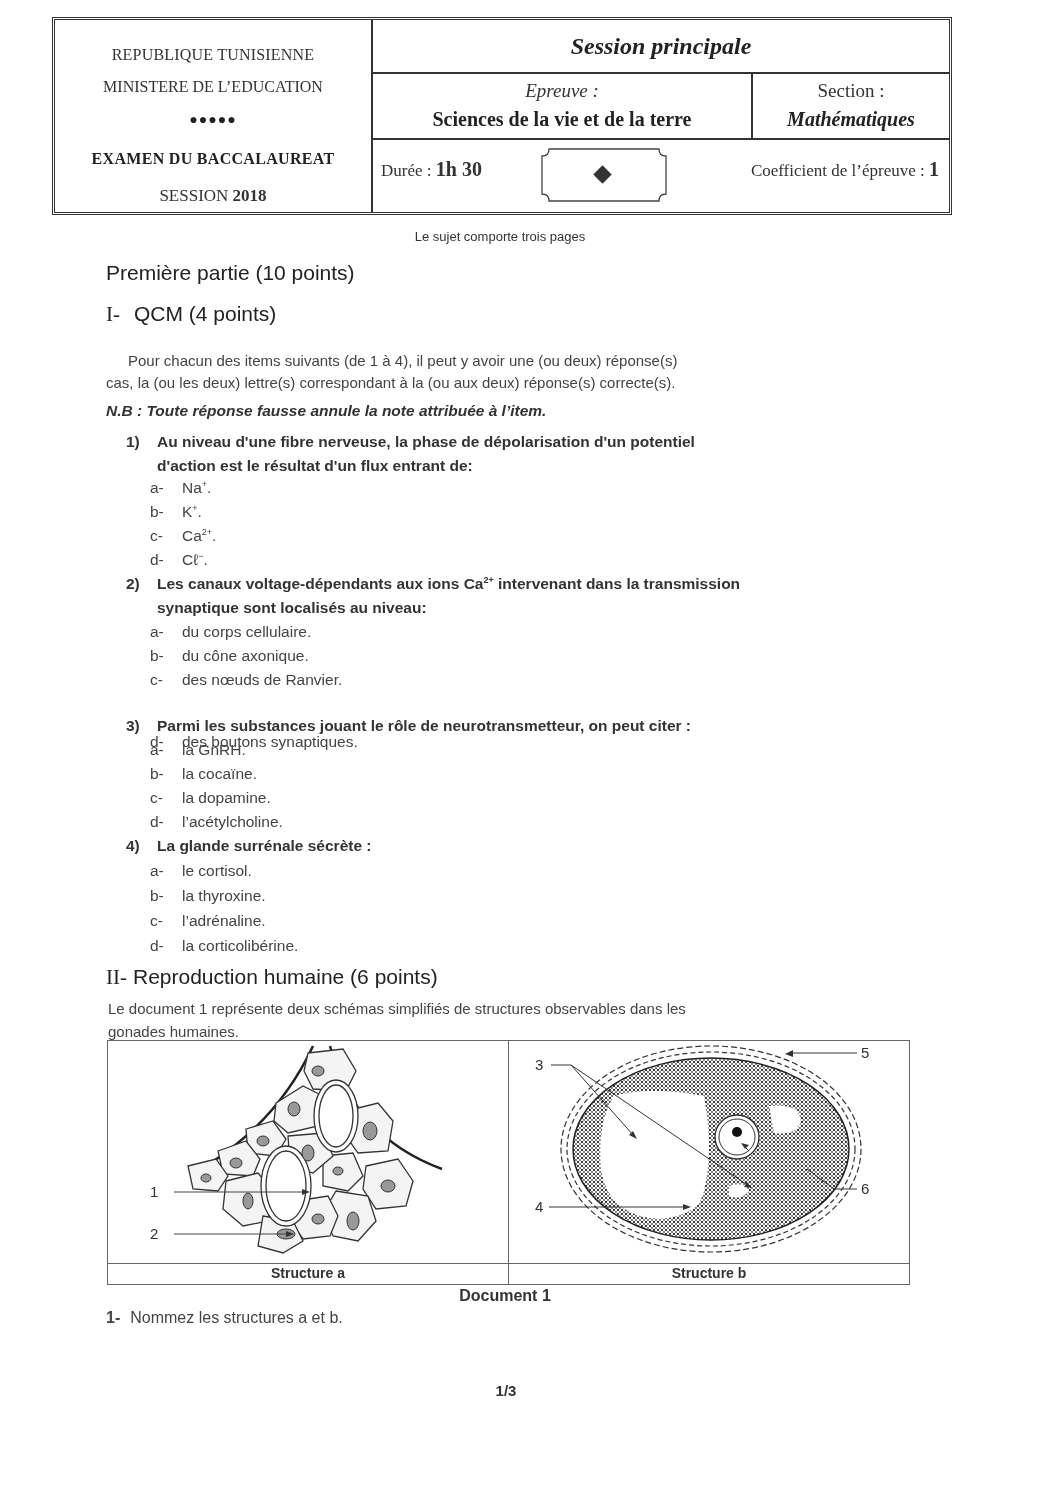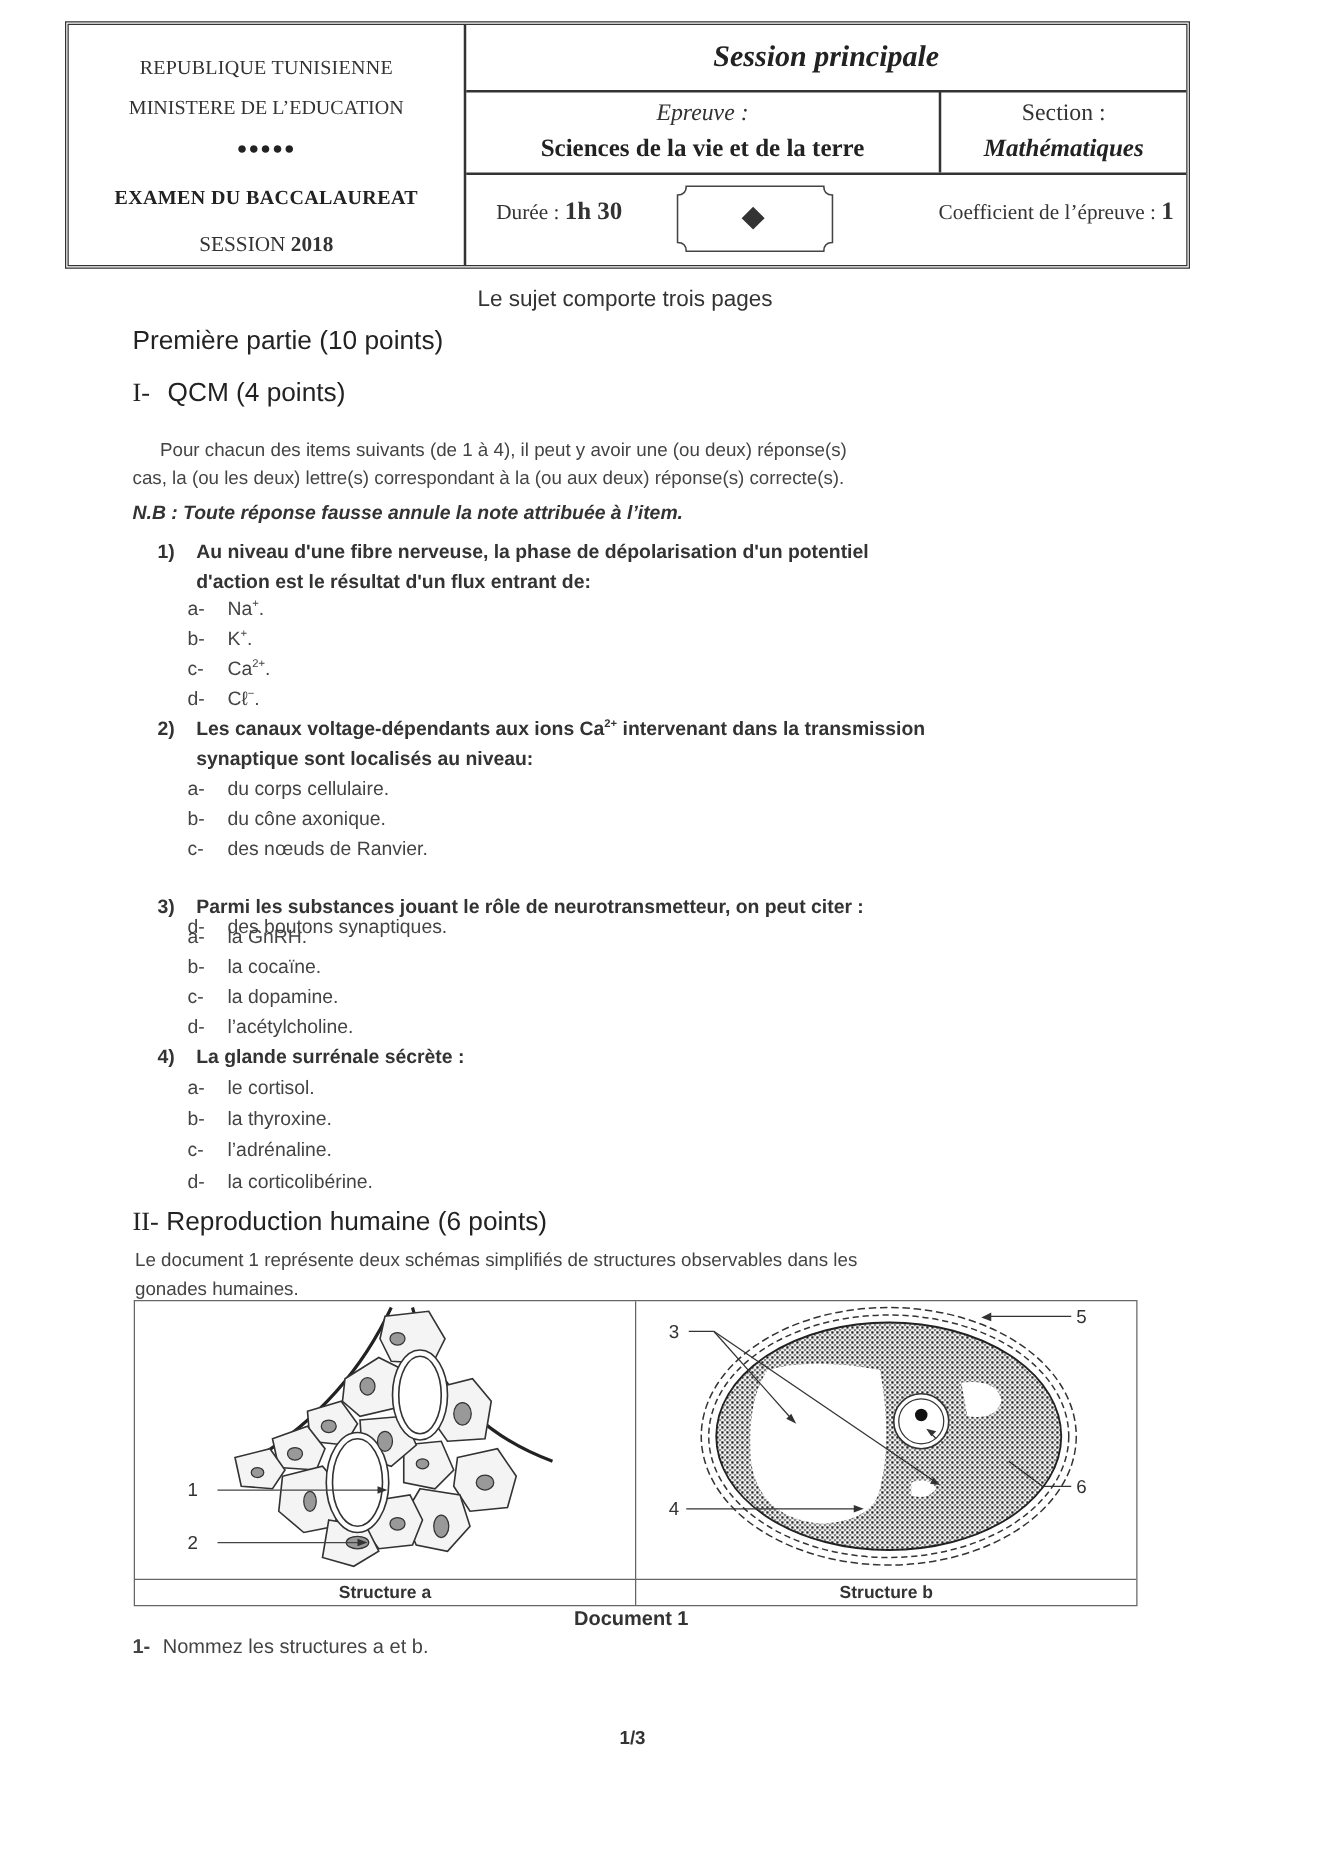--- a/index.html
+++ b/index.html
@@ -19,28 +19,28 @@
   .hdr-right { position: absolute; left: 318px; top: 0; right: 0; height: 100%; font-family: "Liberation Serif", serif; color: #333; }
   .row1 { position: absolute; left: 0; right: 0; top: 0; height: 52px; border-bottom: 2px solid #333; text-align: center; font-size: 24px; font-weight: bold; font-style: italic; line-height: 52px; color: #222; }
   .row2 { position: absolute; left: 0; right: 0; top: 52px; height: 66px; border-bottom: 2px solid #333; }
   .epreuve { position: absolute; left: 0; top: 0; width: 380px; height: 100%; border-right: 2px solid #333; box-sizing: border-box; text-align: center; }
   .epreuve .lab { position: absolute; top: 8px; width: 100%; font-size: 19px; font-style: italic; }
   .epreuve .val { position: absolute; top: 36px; width: 100%; font-size: 20px; font-weight: bold; color: #222; }
   .section { position: absolute; left: 380px; right: 0; top: 0; height: 100%; text-align: center; }
   .section .lab { position: absolute; top: 8px; width: 100%; font-size: 19px; }
   .section .val { position: absolute; top: 36px; width: 100%; font-size: 20px; font-weight: bold; font-style: italic; color: #222; }
   .row3 { position: absolute; left: 0; right: 0; top: 118px; bottom: 0; }
-  .duree { position: absolute; left: 24px; top: 20px; font-size: 17px; }
+  .duree { position: absolute; left: 8px; top: 20px; font-size: 17px; }
   .duree b { font-size: 20px; }
   .badge { position: absolute; left: 168px; top: 10px; width: 126px; height: 54px; }
   .badge-diamond { position: absolute; left: 55px; top: 20px; width: 13px; height: 13px; background: #333; transform: rotate(45deg); }
   .coef { position: absolute; right: 10px; top: 20px; font-size: 17px; }
   .coef b { font-size: 20px; }
 
-  .subtitle { left: 0; width: 1000px; top: 229px; text-align: center; font-size: 18px; color: #333; }
+  .subtitle { left: 0; width: 1000px; top: 229px; text-align: center; font-size: 13px; color: #333; }
   .h-part { left: 106px; top: 261px; font-size: 21px; color: #222; }
   .h-sec { left: 106px; top: 302px; font-size: 21px; color: #222; }
   .h-sec .num { font-family: "Liberation Serif", serif; margin-right: 14px; }
   .intro { left: 106px; top: 330px; width: 788px; font-size: 15px; line-height: 22px; color: #444; text-align: justify; margin-top: 20px; }
   .intro .indent { padding-left: 22px; }
   .nb { left: 106px; top: 402px; font-size: 15.5px; font-style: italic; font-weight: bold; color: #333; }
 
   .q { position: absolute; left: 126px; font-size: 15.5px; font-weight: bold; color: #333; line-height: 24px; }
   .q .qn { display: inline-block; width: 31px; }
   .q .qtext { display: inline-block; vertical-align: top; }

